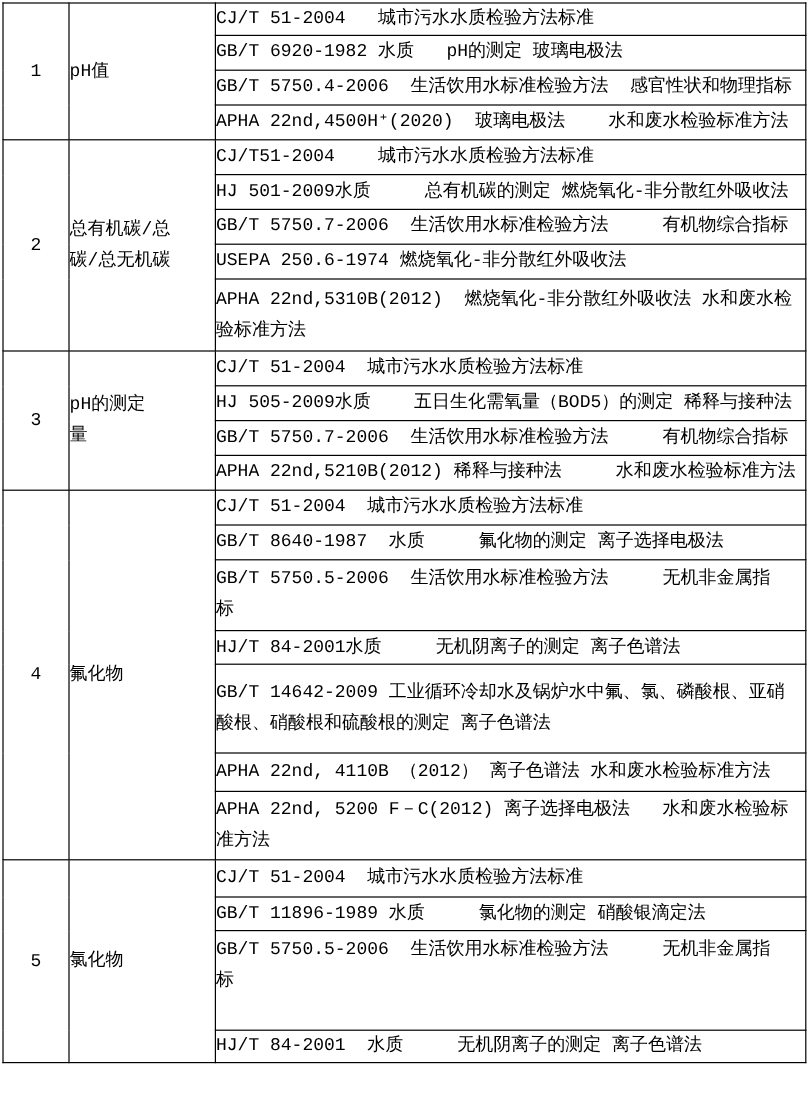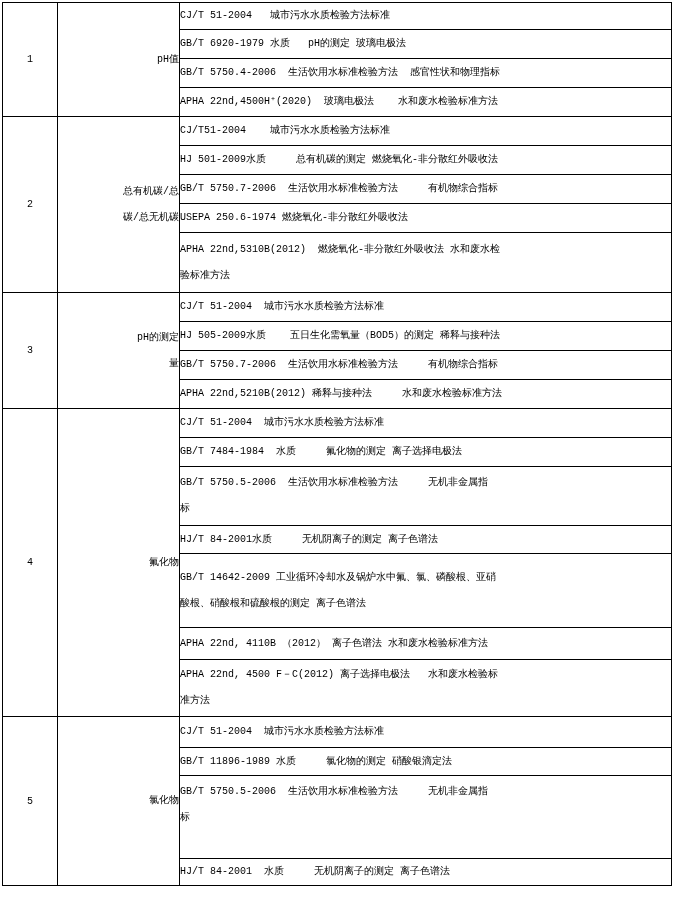--- a/index.html
+++ b/index.html
@@ -17,30 +17,30 @@
     overflow: hidden;
   }
   table.std {
     border-collapse: collapse;
     table-layout: fixed;
     width: 669px;
     margin: 2px 0 0 2px;
   }
   table.std td {
     border: 1px solid #000000;
-    font-size: 10px;
+    font-size: 15px;
     overflow: hidden;
     padding: 0;
   }
   td.num {
     text-align: center;
     vertical-align: middle;
   }
   td.name {
-    text-align: right;
+    text-align: left;
     vertical-align: middle;
     line-height: 26px;
     white-space: pre;
   }
   td.m {
     padding-left: 8px;
     vertical-align: middle;
     line-height: 26px;
     white-space: pre;
   }
@@ -60,21 +60,21 @@
       <col style="width:492px">
     </colgroup>
     <tbody>
 
       <tr style="height:27px">
         <td class="num" rowspan="4">1</td>
         <td class="name" rowspan="4">pH值</td>
         <td class="m">CJ/T 51-2004   城市污水水质检验方法标准</td>
       </tr>
       <tr style="height:29px">
-        <td class="m">GB/T 6920-1979 水质   pH的测定 玻璃电极法</td>
+        <td class="m">GB/T 6920-1982 水质   pH的测定 玻璃电极法</td>
       </tr>
       <tr style="height:29px">
         <td class="m">GB/T 5750.4-2006  生活饮用水标准检验方法  感官性状和物理指标</td>
       </tr>
       <tr style="height:29px">
         <td class="m">APHA 22nd,4500H⁺(2020)  玻璃电极法    水和废水检验标准方法</td>
       </tr>
 
       <tr style="height:29px">
         <td class="num" rowspan="5">2</td>
@@ -111,38 +111,38 @@
       <tr style="height:29px">
         <td class="m">APHA 22nd,5210B(2012) 稀释与接种法     水和废水检验标准方法</td>
       </tr>
 
       <tr style="height:29px">
         <td class="num" rowspan="7">4</td>
         <td class="name" rowspan="7">氟化物</td>
         <td class="m">CJ/T 51-2004  城市污水水质检验方法标准</td>
       </tr>
       <tr style="height:29px">
-        <td class="m">GB/T 7484-1984  水质     氟化物的测定 离子选择电极法</td>
+        <td class="m">GB/T 8640-1987  水质     氟化物的测定 离子选择电极法</td>
       </tr>
       <tr style="height:59px">
         <td class="m">GB/T 5750.5-2006  生活饮用水标准检验方法     无机非金属指
 标</td>
       </tr>
       <tr style="height:28px">
         <td class="m">HJ/T 84-2001水质     无机阴离子的测定 离子色谱法</td>
       </tr>
       <tr style="height:74px">
         <td class="m">GB/T 14642-2009 工业循环冷却水及锅炉水中氟、氯、磷酸根、亚硝
 酸根、硝酸根和硫酸根的测定 离子色谱法</td>
       </tr>
       <tr style="height:32px">
         <td class="m">APHA 22nd, 4110B （2012） 离子色谱法 水和废水检验标准方法</td>
       </tr>
       <tr style="height:57px">
-        <td class="m">APHA 22nd, 4500 F－C(2012) 离子选择电极法   水和废水检验标
+        <td class="m">APHA 22nd, 5200 F－C(2012) 离子选择电极法   水和废水检验标
 准方法</td>
       </tr>
 
       <tr style="height:31px">
         <td class="num" rowspan="4">5</td>
         <td class="name" rowspan="4">氯化物</td>
         <td class="m">CJ/T 51-2004  城市污水水质检验方法标准</td>
       </tr>
       <tr style="height:28px">
         <td class="m">GB/T 11896-1989 水质     氯化物的测定 硝酸银滴定法</td>

